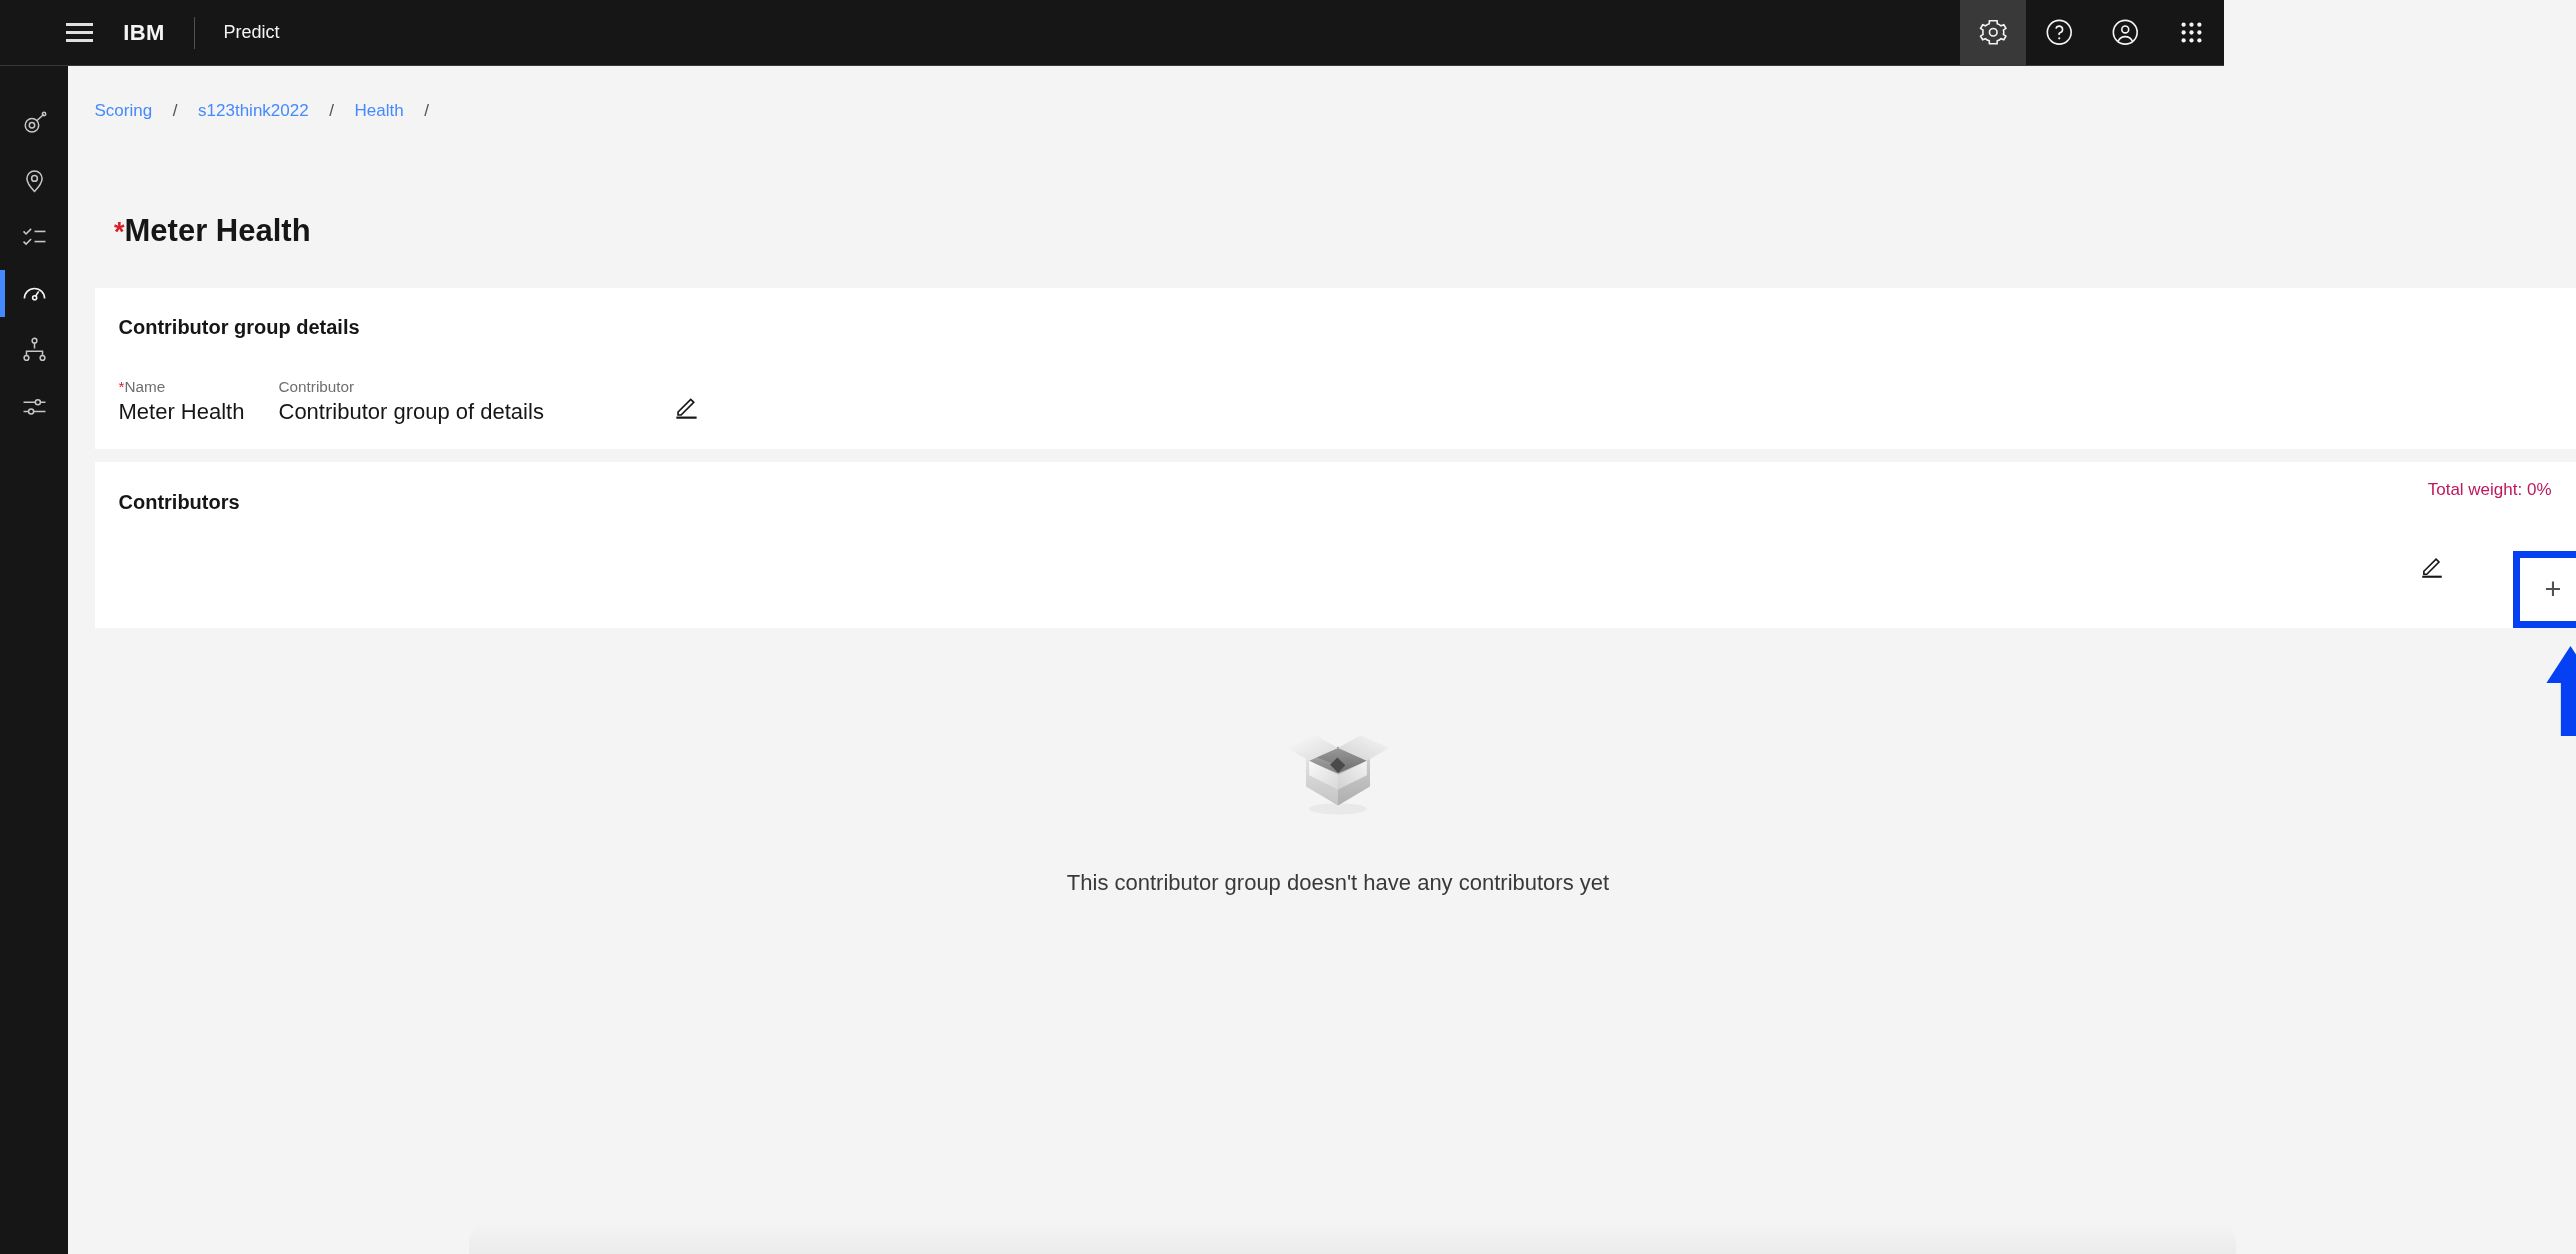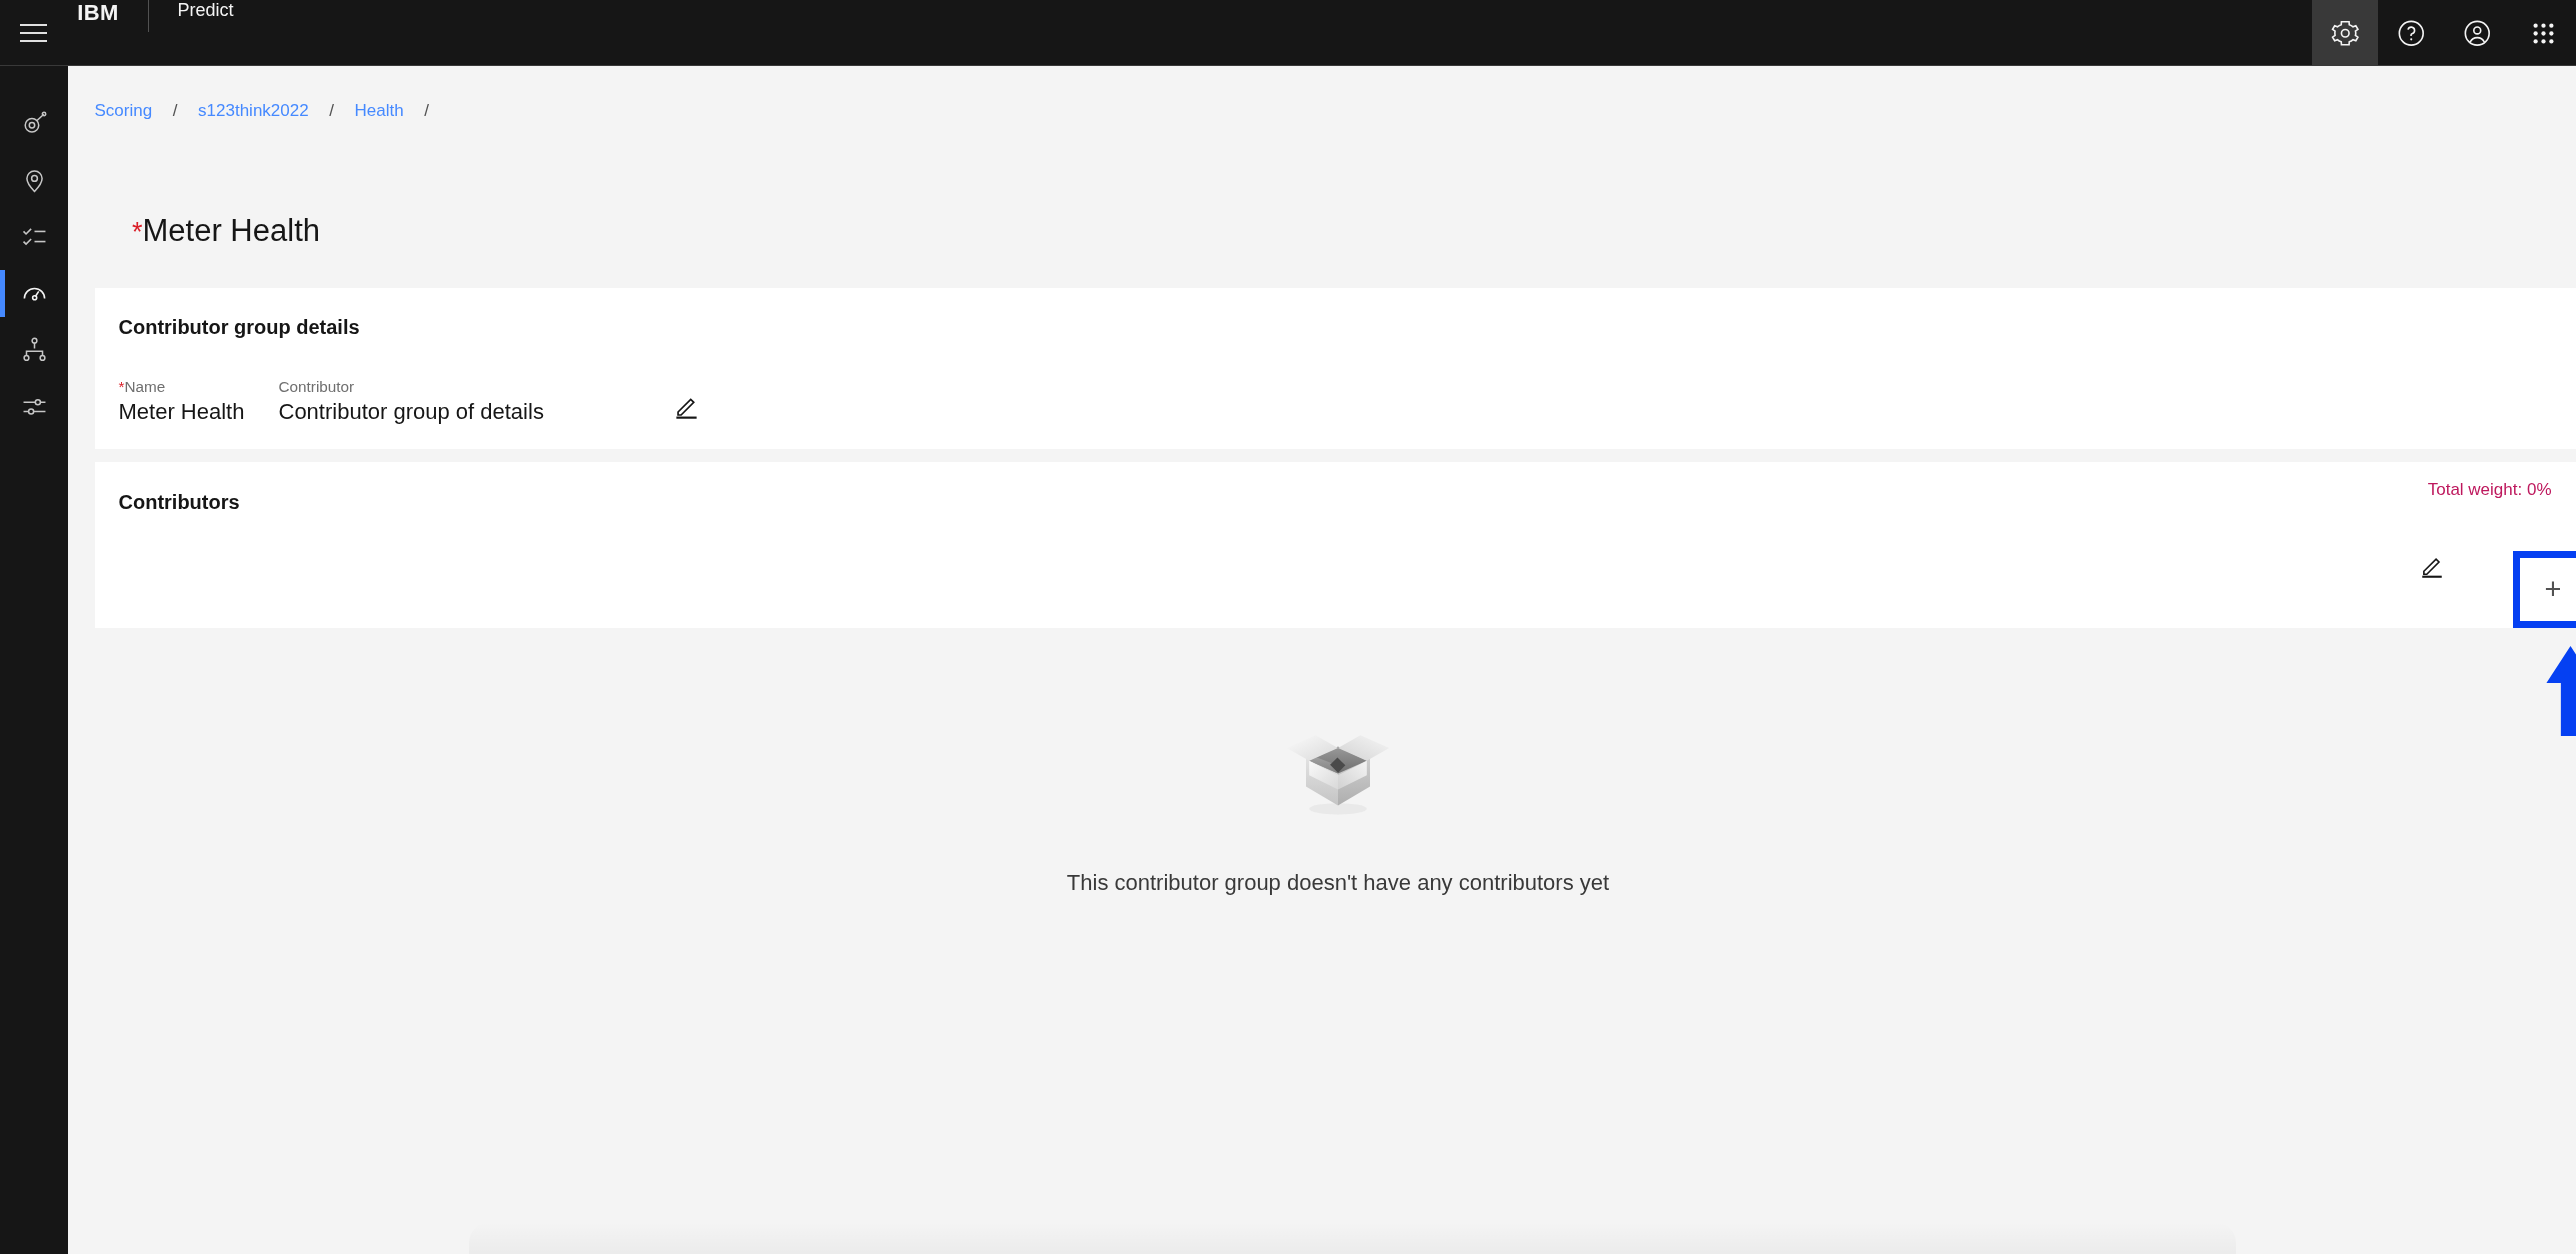--- a/index.html
+++ b/index.html
@@ -6,23 +6,24 @@
   html, body {
     width:2576px; height:1254px;
     background:#f4f4f4;
     font-family:"Liberation Sans", sans-serif;
     overflow:hidden;
   }
   #app { position:relative; width:2576px; height:1254px; }
 
   
   .header {
-    position:absolute; top:0; left:0; width:2576px; height:66px;
-    background:#161616; display:flex; align-items:flex-start;
+    position:absolute; top:0; left:0; width:2224px; height:66px;
+    background:#161616; display:flex; align-items:center;
     border-bottom:0.8px solid #393939;
+    padding-left:46px;
   }
   .hamburger {
     width:66px; height:66px; display:flex; flex-direction:column;
     align-items:center; justify-content:center; gap:5.6px; cursor:pointer;
   }
   .hamburger span { display:block; width:27px; height:2.4px; background:#e0e0e0; }
   .brand-ibm {
     color:#f4f4f4; font-size:22px; font-weight:700; letter-spacing:0.4px;
     margin-left:11.2px;
   }
@@ -59,22 +60,22 @@
   }
 
   .breadcrumb {
     position:absolute; top:35px; left:26.5px;
     font-size:17px; color:#525252; display:flex; align-items:center; gap:11px;
   }
   .breadcrumb a { color:#4589ff; text-decoration:none; cursor:pointer; }
   .breadcrumb .sep { color:#525252; margin:0 9.6px; }
 
   .page-title {
-    position:absolute; top:147px; left:64px;
-    font-size:31px; font-weight:400; color:#161616; white-space:nowrap;
+    position:absolute; top:147px; left:46px;
+    font-size:31px; font-weight:700; color:#161616; white-space:nowrap;
   }
   .req-star { color:#da1e28; font-size:27px; vertical-align:baseline; }
 
   
   .card-details {
     position:absolute; top:222px; left:26.5px;
     width:2481px; height:161px; background:#ffffff;
   }
   .card-title {
     position:absolute; top:28px; left:24px;

